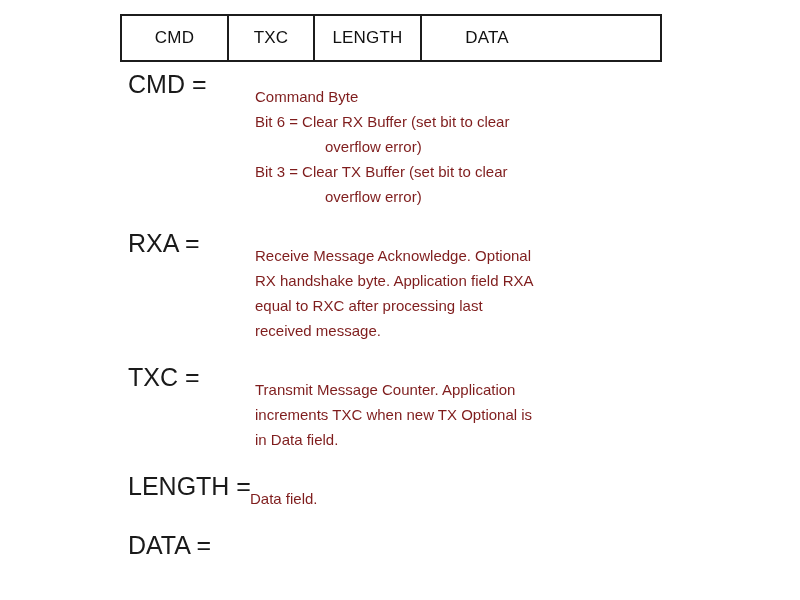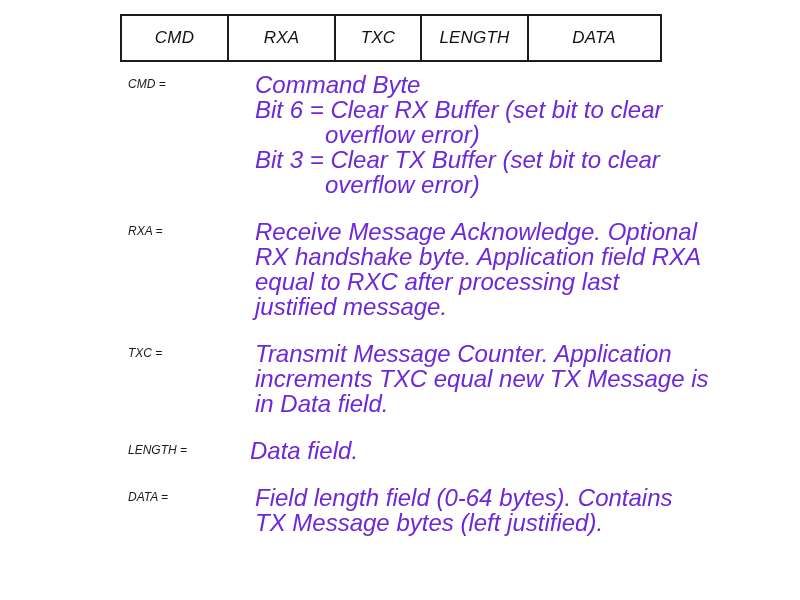--- a/index.html
+++ b/index.html
@@ -12,21 +12,20 @@
     background: #ffffff;
     font-family: "Liberation Sans", sans-serif;
     color: #1a1a1a;
     overflow: hidden;
   }
 
   .page {
     position: relative;
     width: 800px;
     height: 600px;
-    font-style: italic;
   }
 
   
   .frame-table {
     position: absolute;
     left: 120px;
     top: 14px;
     width: 542px;
     height: 48px;
     display: flex;
@@ -65,50 +64,50 @@
   .def-row {
     display: flex;
     align-items: flex-start;
     margin-bottom: 22px;
   }
   .def-row:last-child { margin-bottom: 0; }
 
   .def-term {
     flex: 0 0 auto;
     width: 127px;
-    font-size: 12px;
+    font-size: 25px;
     line-height: 25px;
     white-space: nowrap;
     color: #1a1a1a;
   }
   .def-term.wide {
     width: 122px;
   }
 
   .def-body {
     flex: 1 1 auto;
-    font-size: 24px;
+    font-size: 15px;
     line-height: 25px;
-    color: #6d28d9;
+    color: #7f1d1d;
+    margin-top: 12px;
   }
   .def-line {
     white-space: pre;
   }
   .def-line.indent {
     padding-left: 70px;
   }
 </style>
 </head>
 <body>
 
 <div class="page">
 
   <div class="frame-table">
     <div class="frame-cell cell-cmd">CMD</div>
-    <div class="frame-cell cell-rxa">RXA</div>
     <div class="frame-cell cell-txc">TXC</div>
     <div class="frame-cell cell-length">LENGTH</div>
     <div class="frame-cell cell-data">DATA</div>
   </div>
 
   <div class="definitions">
 
     <div class="def-row">
       <div class="def-term">CMD =</div>
       <div class="def-body">
@@ -119,42 +118,38 @@
         <div class="def-line indent">overflow error)</div>
       </div>
     </div>
 
     <div class="def-row">
       <div class="def-term">RXA =</div>
       <div class="def-body">
         <div class="def-line">Receive Message Acknowledge. Optional</div>
         <div class="def-line">RX handshake byte. Application field RXA</div>
         <div class="def-line">equal to RXC after processing last</div>
-        <div class="def-line">justified message.</div>
+        <div class="def-line">received message.</div>
       </div>
     </div>
 
     <div class="def-row">
       <div class="def-term">TXC =</div>
       <div class="def-body">
         <div class="def-line">Transmit Message Counter. Application</div>
-        <div class="def-line">increments TXC equal new TX Message is</div>
+        <div class="def-line">increments TXC when new TX Optional is</div>
         <div class="def-line">in Data field.</div>
       </div>
     </div>
 
     <div class="def-row">
       <div class="def-term wide">LENGTH =</div>
       <div class="def-body">
         <div class="def-line">Data field.</div>
       </div>
     </div>
 
     <div class="def-row">
       <div class="def-term">DATA =</div>
-      <div class="def-body">
-        <div class="def-line">Field length field (0-64 bytes). Contains</div>
-        <div class="def-line">TX Message bytes (left justified).</div>
-      </div>
     </div>
 
   </div>
 </div>
 
 </body></html>

